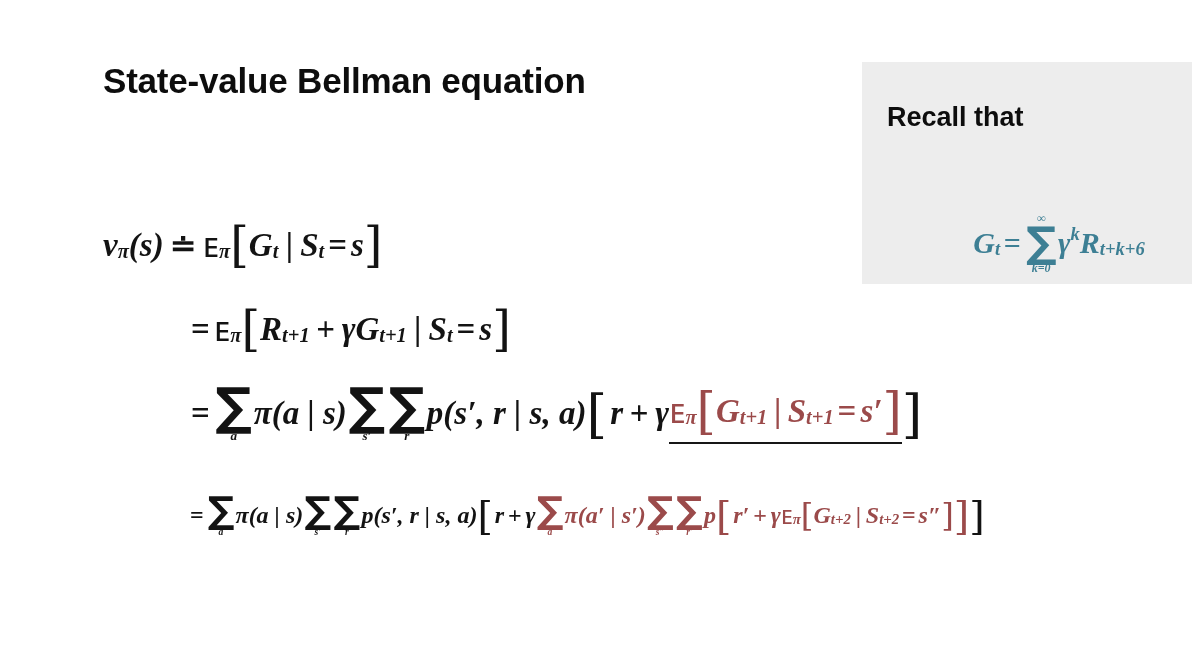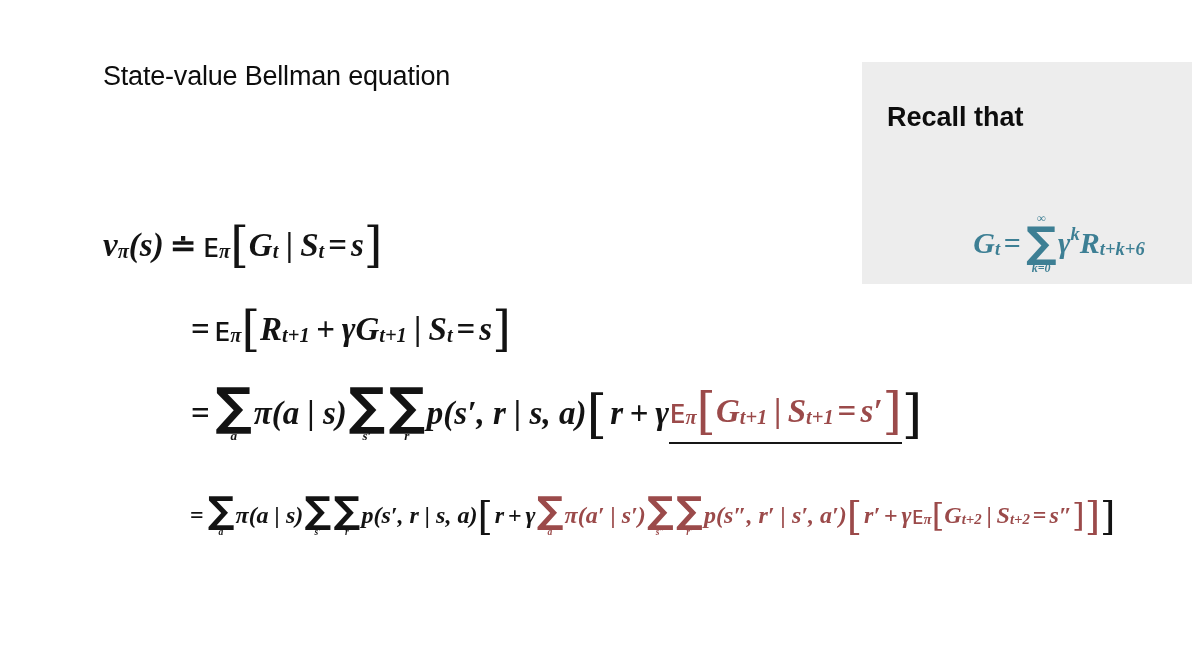--- a/index.html
+++ b/index.html
@@ -15,22 +15,22 @@
     font-family: "Liberation Serif", serif;
     background: #ffffff;
   }
 
   
   #slide-title {
     position: absolute;
     left: 103px;
     top: 61px;
     font-family: "Liberation Sans", sans-serif;
-    font-weight: normal;
-    font-size: 27px;
+    font-weight: bold;
+    font-size: 35px;
     letter-spacing: -0.2px;
     color: #0d0d0d;
     white-space: nowrap;
   }
 
   
   #recall-panel {
     position: absolute;
     left: 818px;
     top: 62px;
@@ -319,21 +319,20 @@
       <span class="op" style="font-size:1.55em">∑</span>
       <span class="lim">s″</span>
     </span>
 
     <span class="bigop">
       <span class="op" style="font-size:1.55em">∑</span>
       <span class="lim">r′</span>
     </span>
 
     <span>p</span>
-      <span>(s″, r′ | s′, a′)</span>
 
     <span class="delim">[</span>
     <span style="margin-left:0.08em">r′</span>
     <span class="eq" style="margin:0 0.16em">+</span>
     <span>γ</span>
     <span class="bbE" style="font-size:1.02em">ᴇ</span>
       <span class="sub">π</span>
     <span class="delim" style="font-size:1.35em">[</span>
     <span>G</span>
       <span class="sub">t+2</span>

